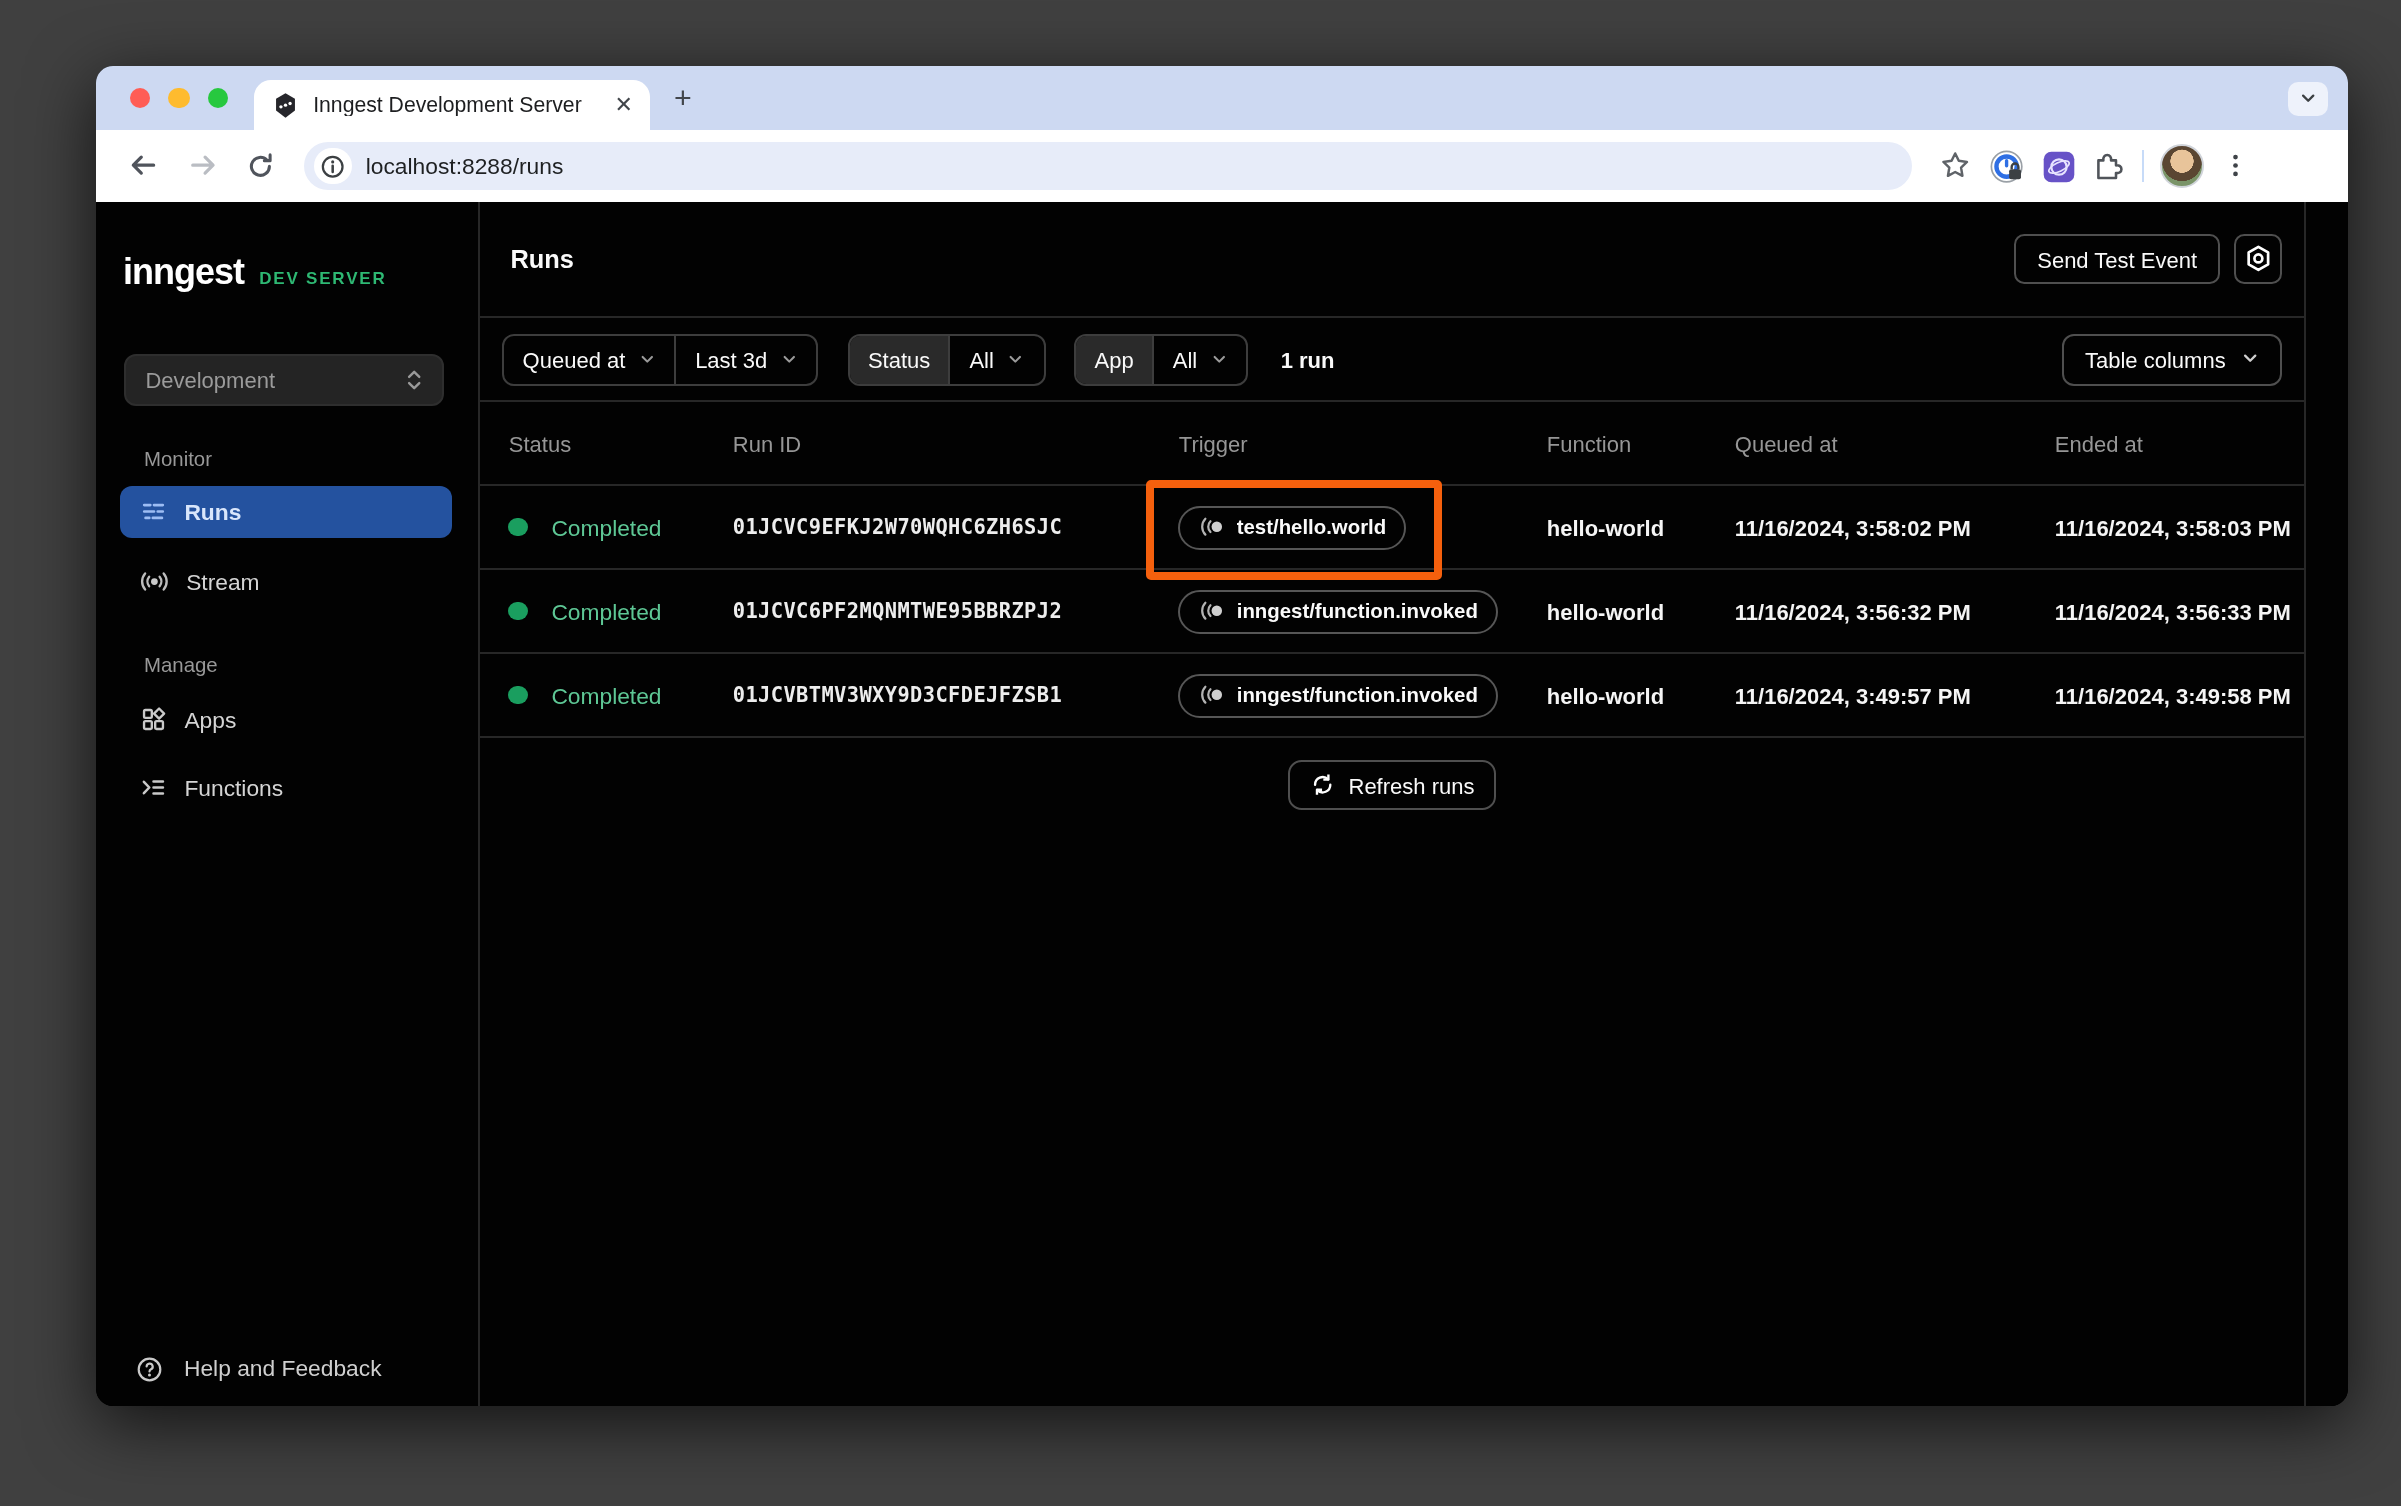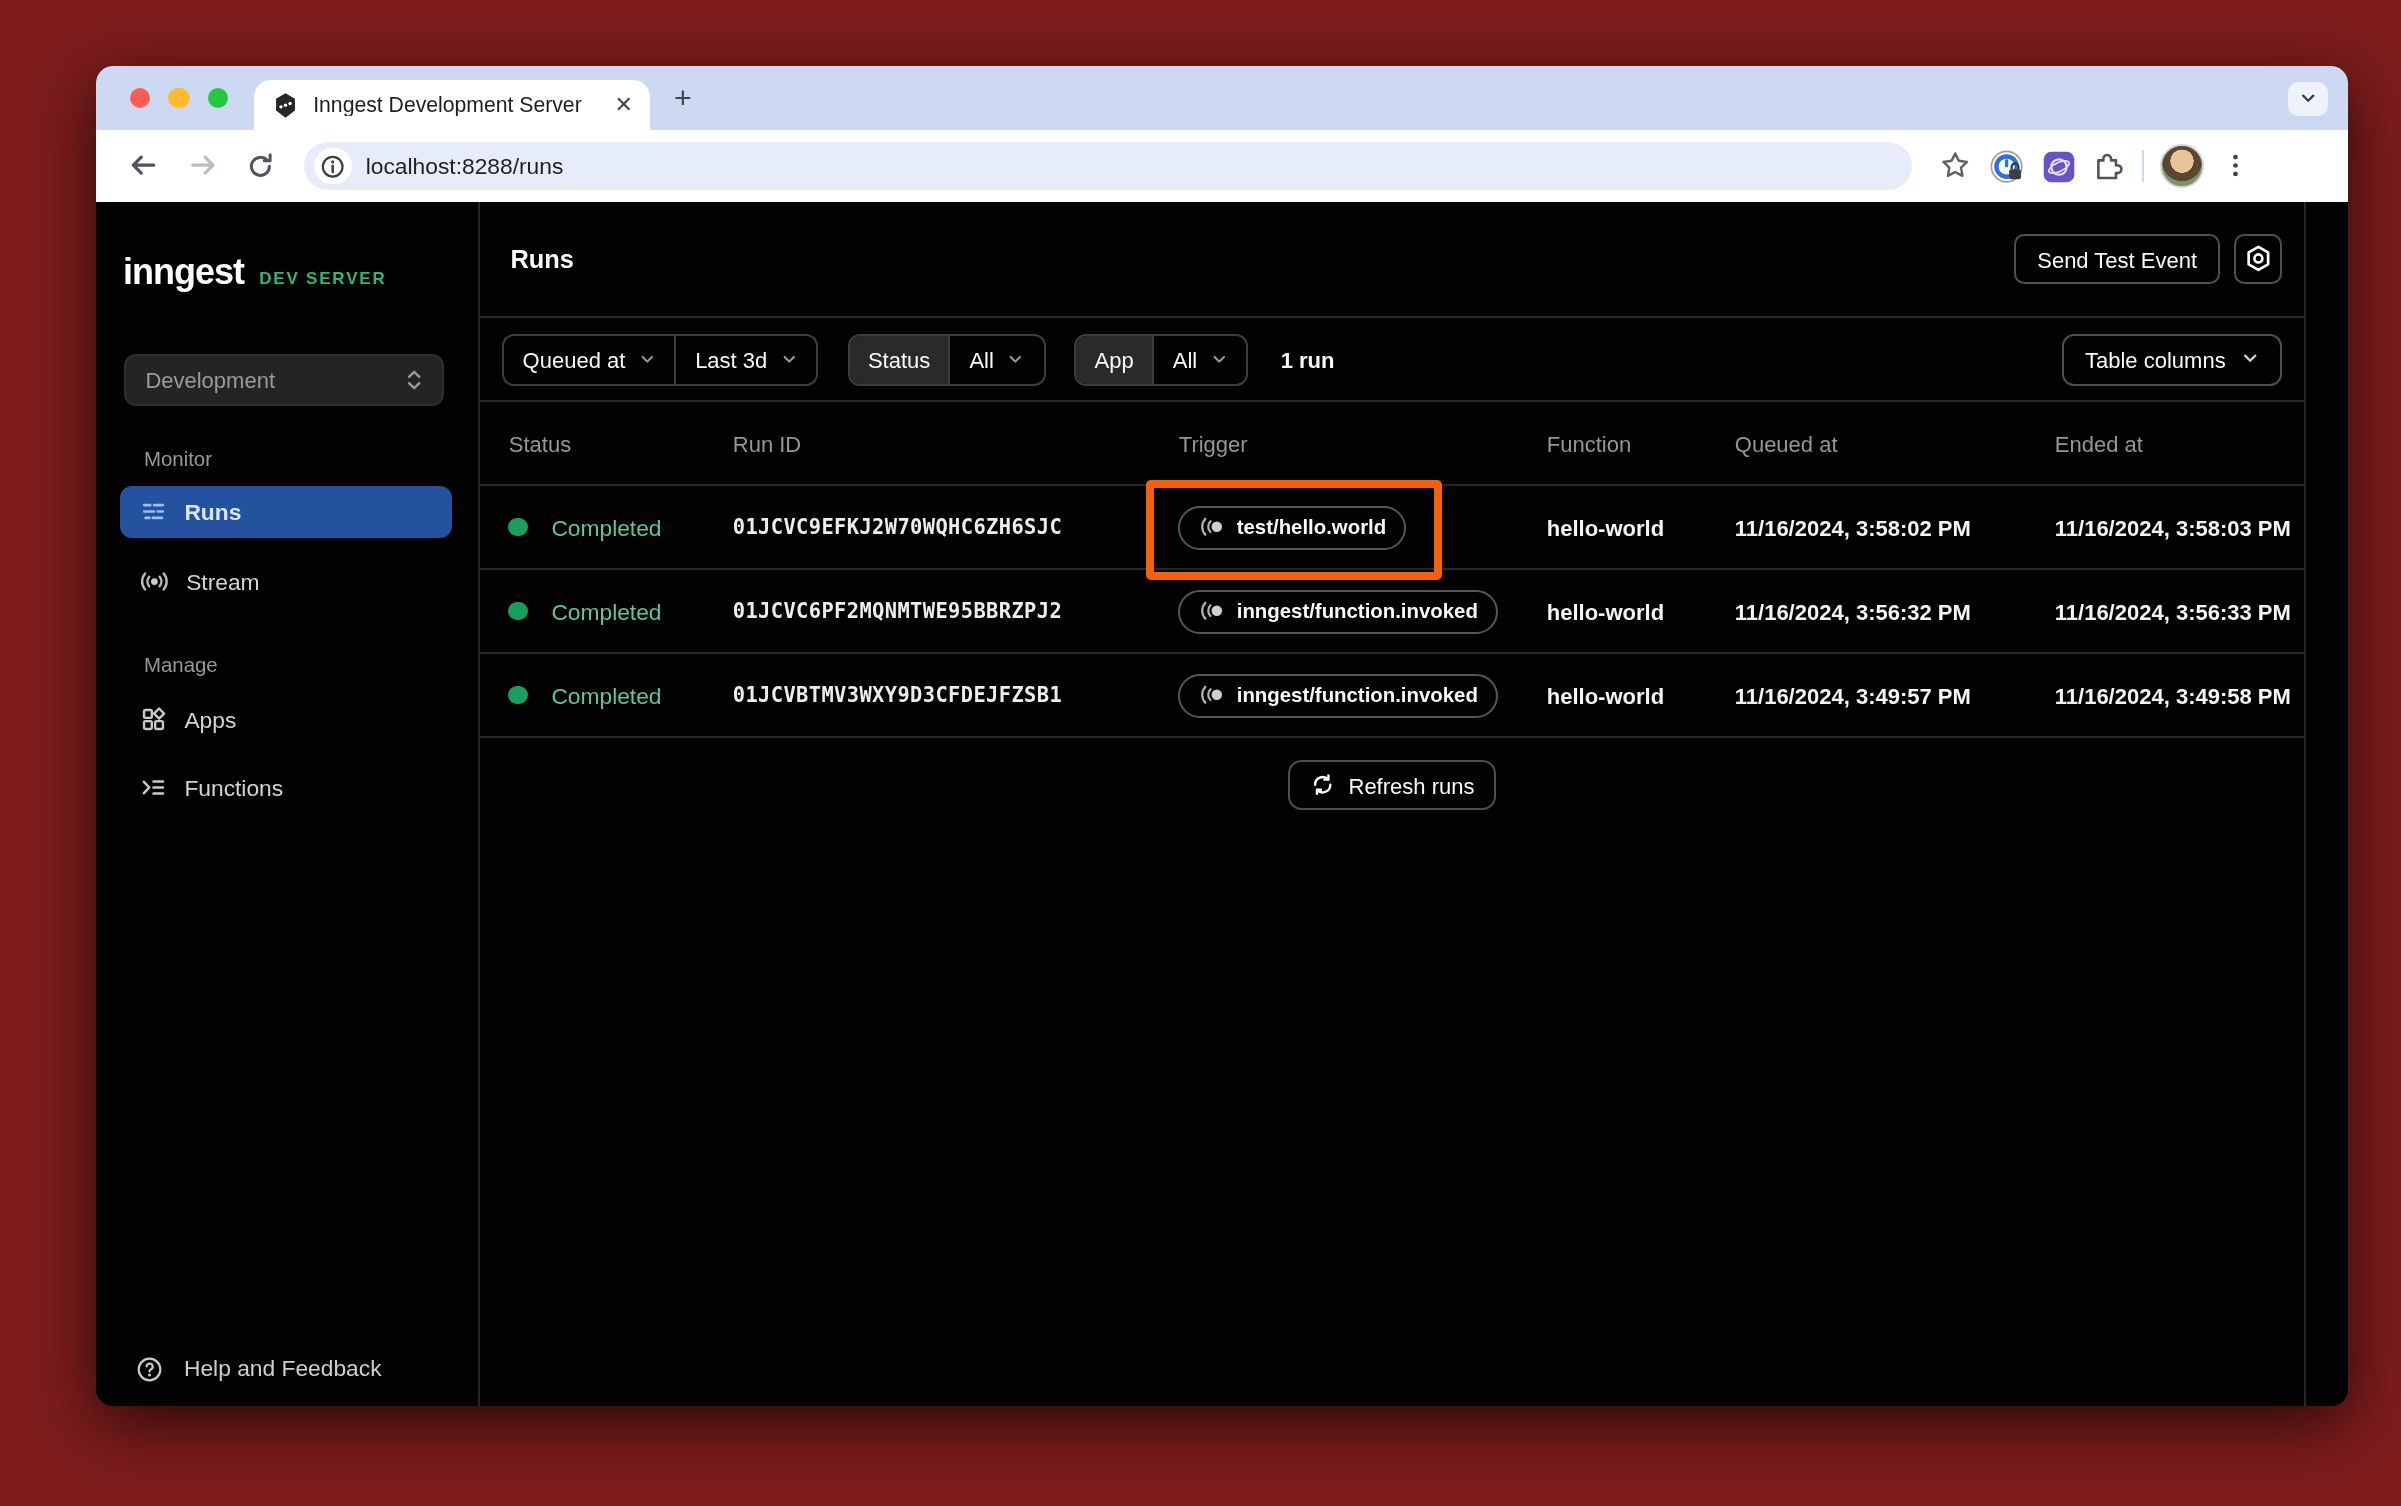--- a/index.html
+++ b/index.html
@@ -1,17 +1,17 @@
 <!DOCTYPE html>
 <html style="font-size:13.5px"><head>
 <meta charset="utf-8">
 <style>
   html,body{margin:0;padding:0;background:#000;}
   *{box-sizing:border-box;}
-  #viewport{width:2401px;height:1506px;overflow:hidden;background:#7f1d1d;position:relative;text-decoration:underline;}
+  #viewport{width:2401px;height:1506px;overflow:hidden;background:#404040;position:relative;text-decoration:underline;}
   #scale{width:1201px;height:753px;transform:scale(2);transform-origin:0 0;font-family:"Liberation Sans",sans-serif;}
 
   
   .window{position:absolute;left:48px;top:33px;width:1126px;height:670px;border-radius:8.5px;overflow:hidden;background:#020202;box-shadow:0 8.5px 34px rgba(0,0,0,.7);}
 
   
   .tabbar{height:32px;background:#cdd9f2;position:relative;}
   .lights{position:absolute;left:17px;top:11px;display:flex;gap:9.3px;}
   .light{width:10.2px;height:10.2px;border-radius:50%;}
   .light.red{background:#ff5d55;}

